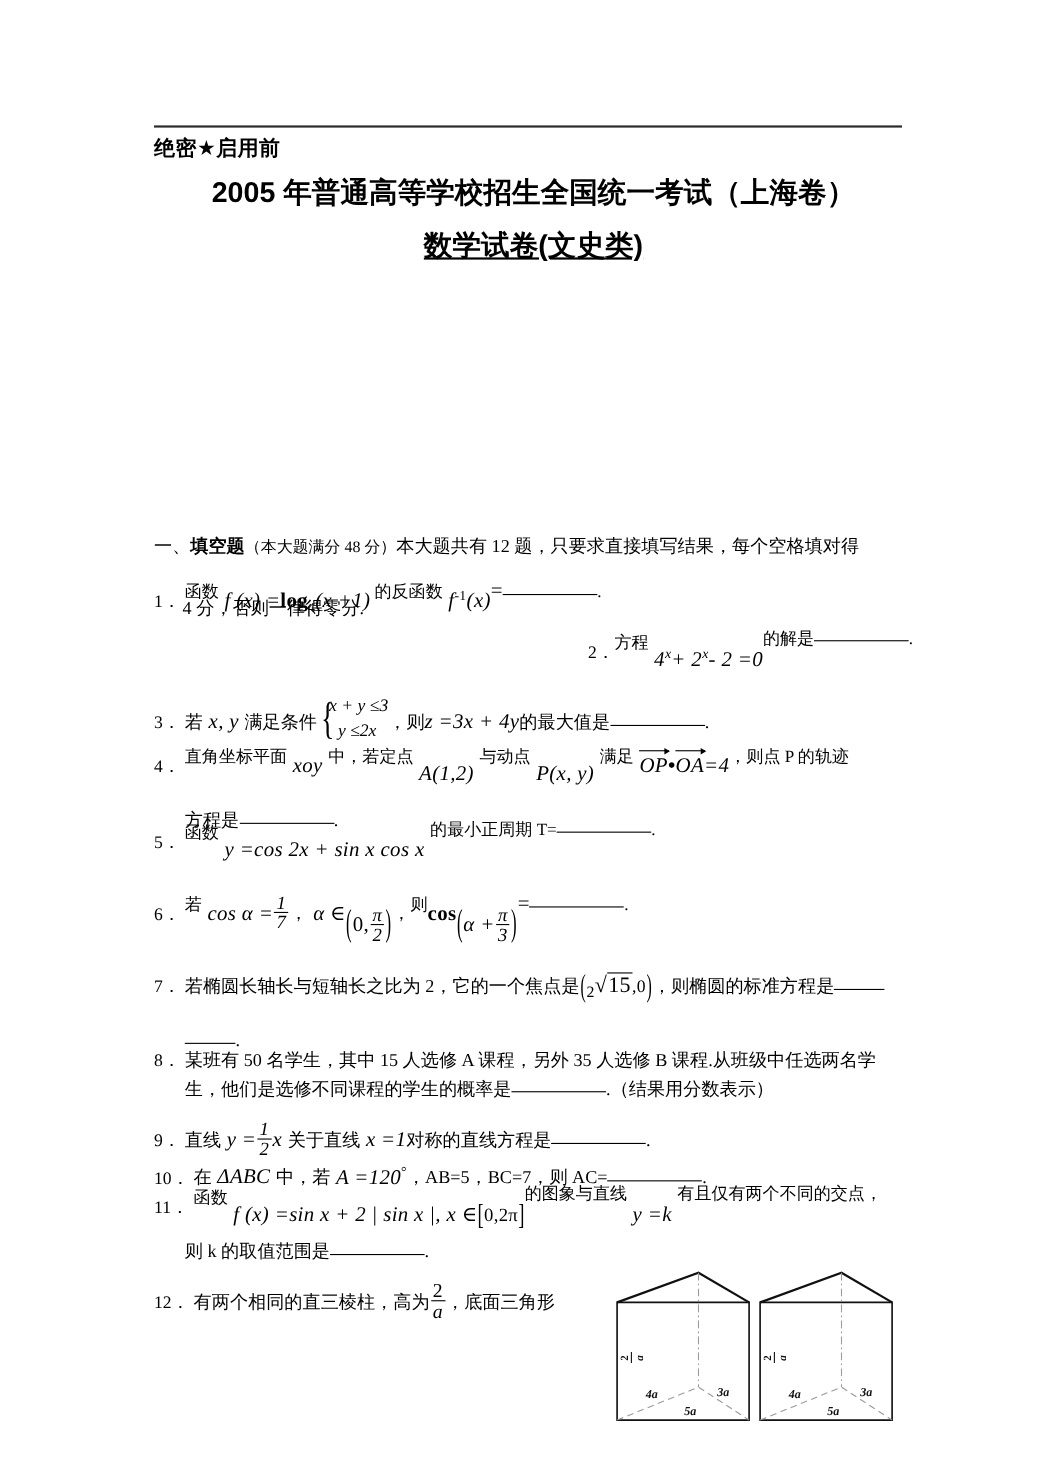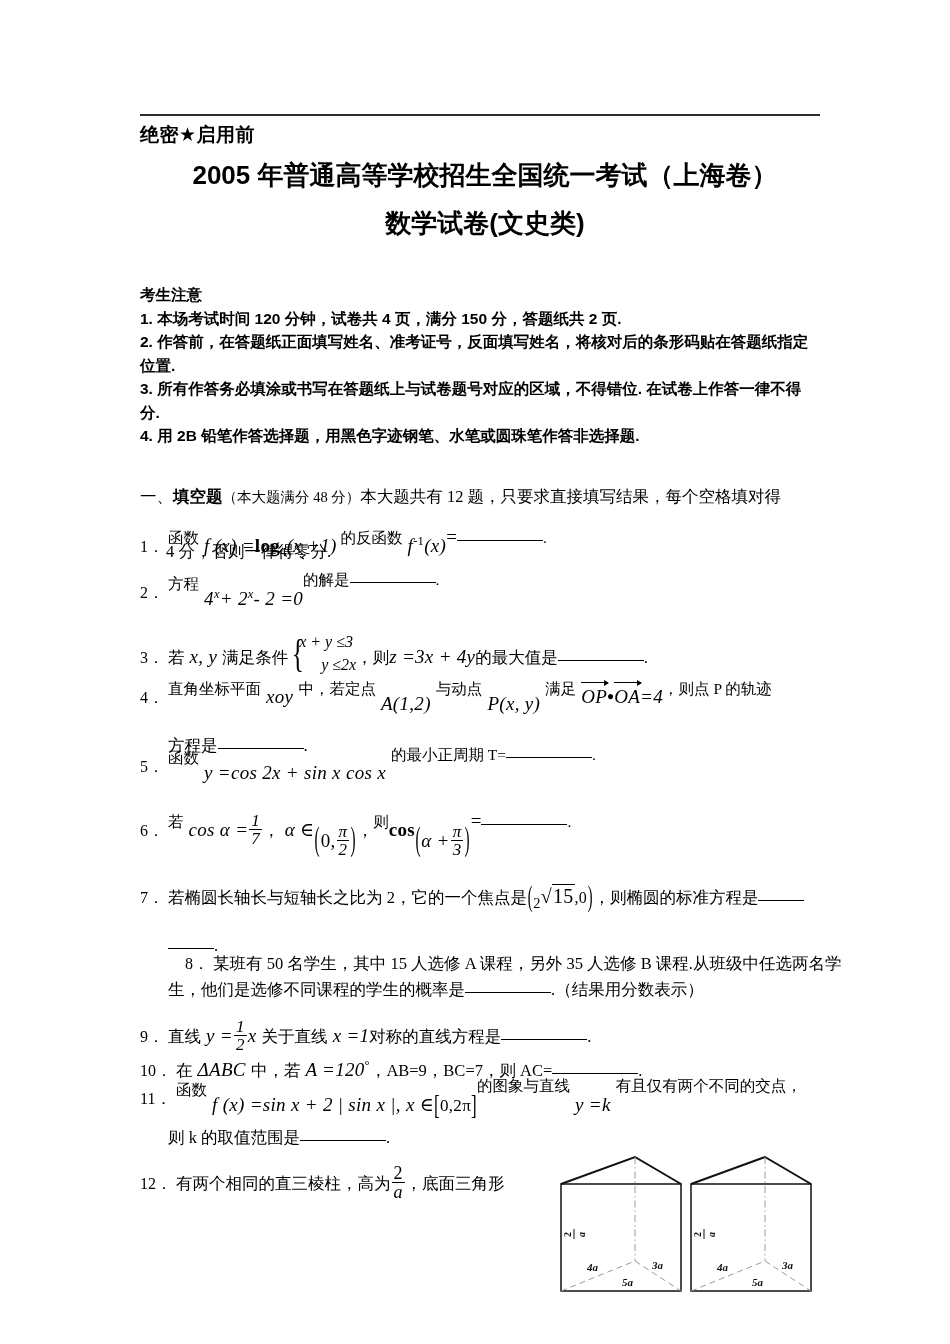--- a/index.html
+++ b/index.html
@@ -48,20 +48,21 @@
     white-space: nowrap;
   }
   .title2 {
     position: absolute;
     left: 140px; top: 206px;
     width: 690px;
     text-align: center;
     font-family: "Liberation Sans", "DejaVu Sans", sans-serif;
     font-weight: bold;
     font-size: 26px;
+    text-decoration: underline;
   }
   .subtitle {
     position: absolute;
     left: 140px; top: 252px;
     width: 690px;
     text-align: center;
     font-size: 16px;
   }
 
   
@@ -151,21 +152,21 @@
   }
   .sys .brace {
     position: absolute;
     left: 0; top: 50%;
     transform: translateY(-50%) scaleX(0.62);
     font-size: 41px;
     font-style: normal;
     line-height: 1;
   }
   .sys .row { display: block; font-style: italic; font-size: 16px; line-height: 1.45; white-space: nowrap; }
-  .sys .row.r2 { padding-left: 22px; }
+  .sys .row.r2 { padding-left: 8px; }
 
   
   .bigp {
     font-style: normal;
     display: inline-block;
     transform: scaleY(1.9) scaleX(0.85);
     transform-origin: center;
     font-size: 18px;
   }
   .mid-par { display: inline-block; vertical-align: -0.5em; }
@@ -223,38 +224,31 @@
 
 <div class="page">
 
   <div class="hrule"></div>
 
   <div class="secret">绝密★启用前</div>
 
   <div class="title1">2005 年普通高等学校招生全国统一考试（上海卷）</div>
   <div class="title2">数学试卷(文史类)</div>
 
-  <div class="notice">
-    <div>考生注意</div>
-    <div>1. 本场考试时间 120 分钟，试卷共 4 页，满分 150 分，答题纸共 2 页.</div>
-    <div>2. 作答前，在答题纸正面填写姓名、准考证号，反面填写姓名，将核对后的条形码贴在答题纸指定位置.</div>
-    <div>3. 所有作答务必填涂或书写在答题纸上与试卷题号对应的区域，不得错位. 在试卷上作答一律不得分.</div>
-    <div>4. 用 2B 铅笔作答选择题，用黑色字迹钢笔、水笔或圆珠笔作答非选择题.</div>
-  </div>
 
   <div class="sec-head">
     <span>一、</span><b>填空题</b><span class="small">（本大题满分 48 分）</span><span>本大题共有 12 题，只要求直接填写结果，每个空格填对得</span>
     <span class="ln2">4 分，否则一律得零分.</span>
   </div>
 
   <div class="q" style="left:140px; top:534px; width:690px;">
     <span class="qnum">1．</span><span class="cn raise">函数</span><span class="m">&nbsp;<span>f (x) =</span><span class="up">log</span><span class="sub">4</span><span>(x +1)</span></span><span class="cn raise">&nbsp;<span>的反函数</span></span><span class="m">&nbsp;<span>f</span><span class="sup">-1</span><span>(x)</span></span><span class="raise"><span class="mup">=</span><span class="blank bk-long"></span><span>.</span></span>
   </div>
 
-  <div class="q" style="left:140px; top:580px; width:690px;">
+  <div class="q" style="left:140px; top:580px; width:690px;text-align:right;">
     <span class="qnum">2．</span><span class="cn raise">方程</span><span class="m drop">&nbsp;<span>4</span><span class="sup" style="font-style:italic">x</span><span>+ 2</span><span class="sup" style="font-style:italic">x</span><span>- 2 =0</span></span><span class="cn raise" style="top:-13px;"><span>的解是</span><span class="blank bk-long"></span><span>.</span></span>
   </div>
 
   <div class="q" style="left:140px; top:630px; width:700px;">
     <span class="qnum">3．</span><span class="cn">若</span><span class="m">&nbsp;<span>x, y</span>&nbsp;</span><span class="cn">满足条件</span><span class="sys"><span class="brace">{</span><span class="row">x + y ≤3</span><span class="row r2">y ≤2x</span></span><span class="cn">，则</span><span class="m">z =3x + 4y</span><span class="cn">的最大值是</span><span class="blank bk-long"></span><span class="cn">.</span>
   </div>
 
   <div class="q" style="left:140px; top:682px; width:700px;">
     <span class="qnum">4．</span><span class="cn raise">直角坐标平面</span><span class="m">&nbsp;<span>xoy</span>&nbsp;</span><span class="cn raise">中，若定点</span><span class="m drop">&nbsp;<span>A(1,2)</span>&nbsp;</span><span class="cn raise">与动点</span><span class="m drop">&nbsp;<span>P(x, y)</span>&nbsp;</span><span class="cn raise">满足</span><span class="m">&nbsp;<span class="vec"><span class="bar"></span><span>OP</span></span><span class="up">•</span><span class="vec"><span class="bar"></span><span>OA</span></span><span>=4</span></span><span class="cn raise">，则点 P 的轨迹</span>
   </div>
@@ -270,33 +264,33 @@
     <span class="qnum">6．</span><span class="cn raise">若</span><span class="m">&nbsp;<span>cos α =</span><span class="frac"><span class="num">1</span><span class="den">7</span></span></span><span class="cn">，</span><span class="m">&nbsp;<span>α ∈</span><span class="mid-par"><span class="bigp">(</span><span class="inner"><span class="mup">0,</span><span class="frac"><span class="num">π</span><span class="den">2</span></span></span><span class="bigp">)</span></span></span><span class="cn">，</span><span class="cn raise">则</span><span class="m"><span class="up">cos</span><span class="mid-par"><span class="bigp">(</span><span class="inner"><span>α +</span><span class="frac"><span class="num">π</span><span class="den">3</span></span></span><span class="bigp">)</span></span></span><span class="raise"><span class="mup">=</span><span class="blank bk-long"></span><span>.</span></span>
   </div>
 
   <div class="q" style="left:140px; top:884px; width:700px;">
     <span class="qnum">7．</span><span class="cn">若椭圆长轴长与短轴长之比为 2，它的一个焦点是</span><span class="m" style="font-size:20px;"><span class="bigp" style="transform:scaleY(1.6) scaleX(0.8);">(</span><span class="sub" style="font-size:0.72em;">2</span><span class="rad"><span class="sign">√</span><span class="body">15</span></span><span class="mup" style="font-size:16px;">,0</span><span class="bigp" style="transform:scaleY(1.6) scaleX(0.8);">)</span></span><span class="cn">，则椭圆的标准方程是</span><span class="blank bk-sh"></span>
   </div>
   <div class="q" style="left:168px; top:936px;">
     <span class="blank bk-sh"></span><span class="cn">.</span>
   </div>
 
-  <div class="q" style="left:140px; top:954px; width:700px;margin-left:45px;">
+  <div class="q" style="left:140px; top:954px; width:700px;">
     <span class="qnum">8．</span><span class="cn">某班有 50 名学生，其中 15 人选修 A 课程，另外 35 人选修 B 课程.从班级中任选两名学</span>
   </div>
   <div class="q" style="left:168px; top:980px; width:700px;">
     <span class="cn">生，他们是选修不同课程的学生的概率是</span><span class="blank bk-long"></span><span class="cn">.（结果用分数表示）</span>
   </div>
 
   <div class="q" style="left:140px; top:1018px; width:700px;">
     <span class="qnum">9．</span><span class="cn">直线</span><span class="m">&nbsp;<span>y =</span><span class="frac"><span class="num">1</span><span class="den">2</span></span><span>x</span>&nbsp;</span><span class="cn">关于直线</span><span class="m">&nbsp;<span>x =1</span></span><span class="cn">对称的直线方程是</span><span class="blank bk-long"></span><span class="cn">.</span>
   </div>
 
   <div class="q" style="left:140px; top:1058px; width:700px;">
-    <span class="qnum" style="min-width:36px;">10．</span><span class="cn">在</span><span class="m">&nbsp;<span>ΔABC</span>&nbsp;</span><span class="cn">中，若</span><span class="m">&nbsp;<span>A =120</span><span class="sup">°</span></span><span class="cn">，AB=9，BC=7，则 AC=</span><span class="blank bk-long"></span><span class="cn">.</span>
+    <span class="qnum" style="min-width:36px;">10．</span><span class="cn">在</span><span class="m">&nbsp;<span>ΔABC</span>&nbsp;</span><span class="cn">中，若</span><span class="m">&nbsp;<span>A =120</span><span class="sup">°</span></span><span class="cn">，AB=5，BC=7，则 AC=</span><span class="blank bk-long"></span><span class="cn">.</span>
   </div>
 
   <div class="q" style="left:140px; top:1086px; width:710px;">
     <span class="qnum" style="min-width:36px;">11．</span><span class="cn raise">函数</span><span class="m drop">&nbsp;<span>f (x) =sin x + 2 | sin x |, x ∈</span><span class="brk">[</span><span class="mup" style="font-size:17px;">0,2π</span><span class="brk">]</span></span><span class="cn raise" style="top:-13px;">的图象与直线</span><span class="m drop">&nbsp;<span>y =k</span>&nbsp;</span><span class="cn raise" style="top:-13px;">有且仅有两个不同的交点，</span>
   </div>
   <div class="q" style="left:168px; top:1128px;">
     <span class="cn">则 k 的取值范围是</span><span class="blank bk-long"></span><span class="cn">.</span>
   </div>
 
   <div class="q" style="left:140px; top:1164px; width:420px;">

